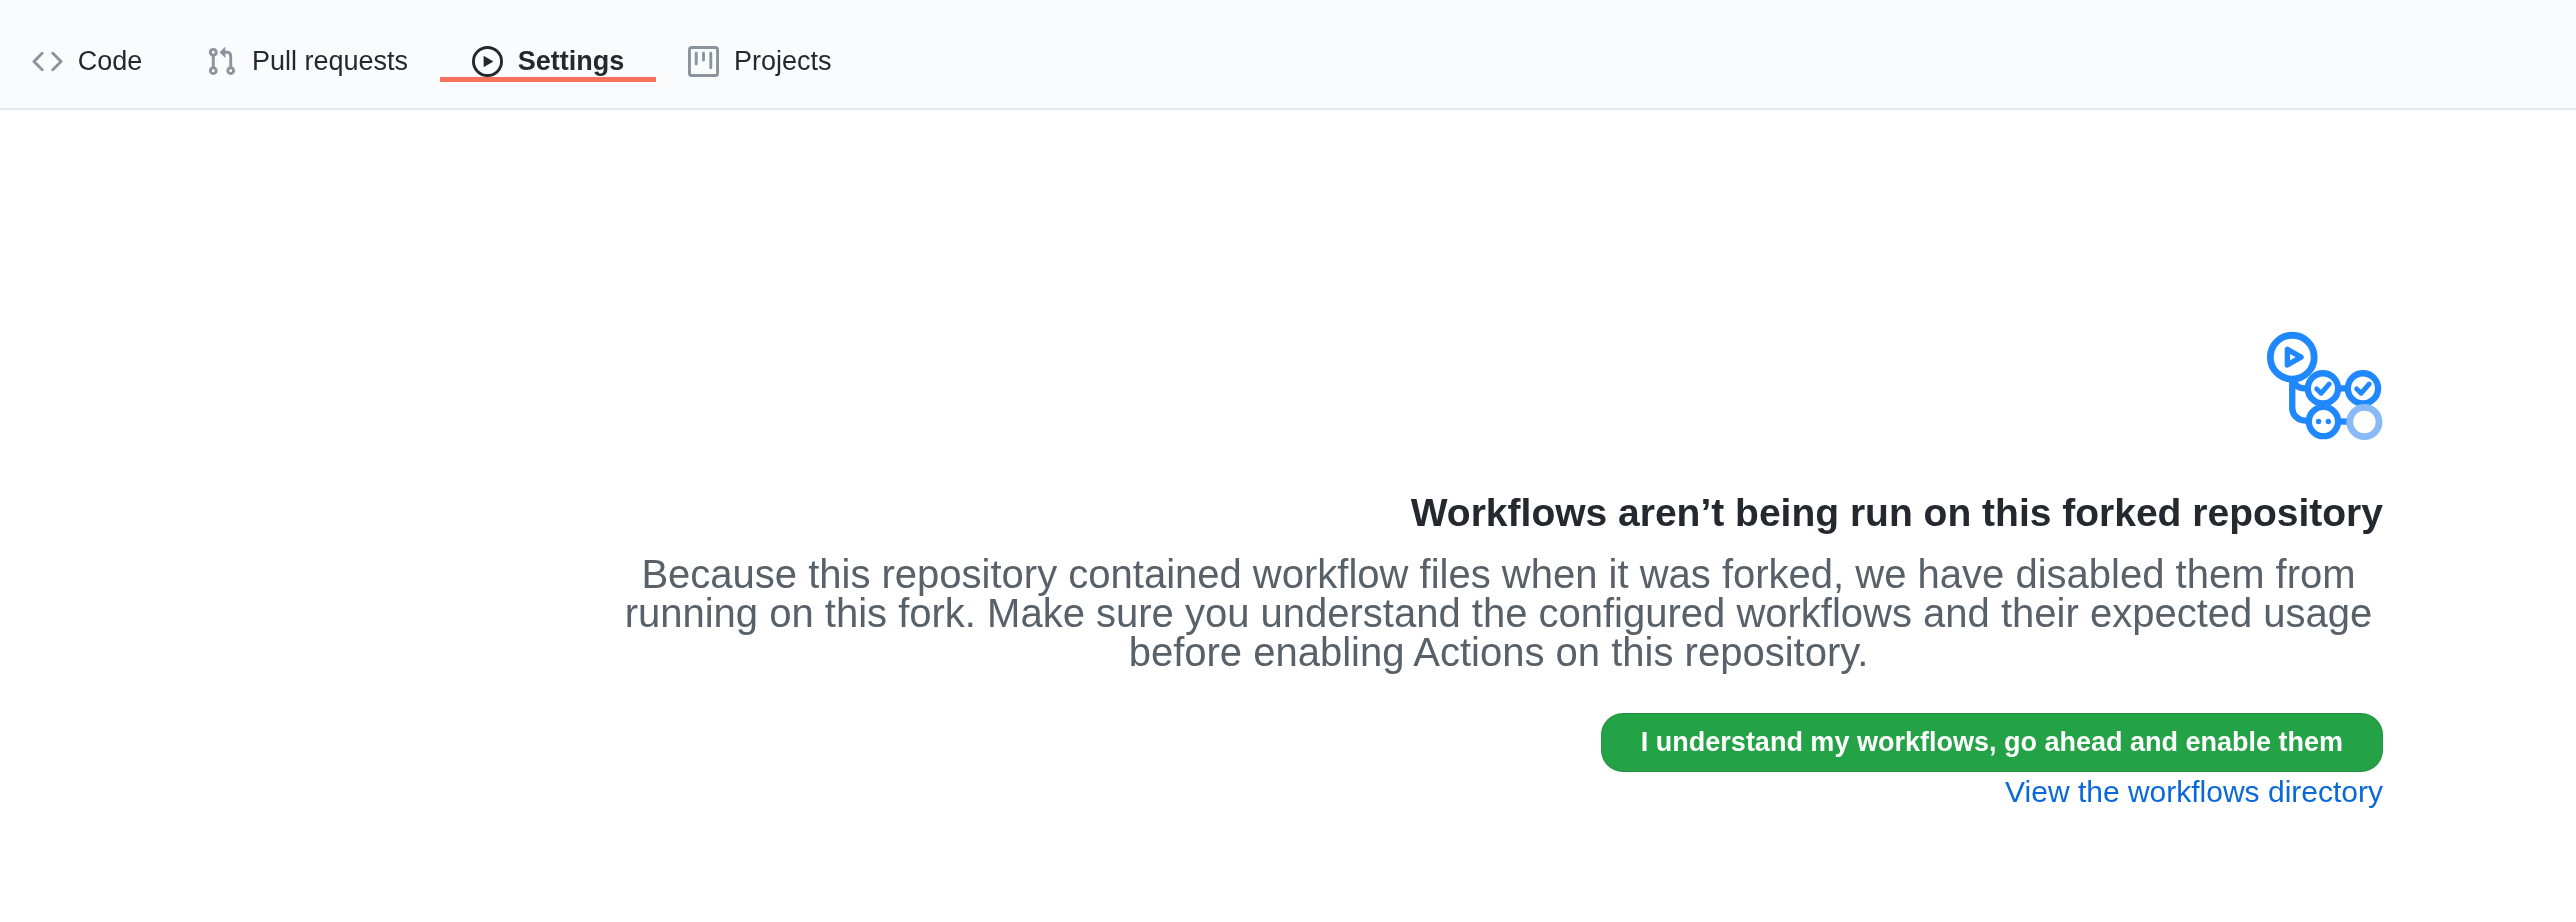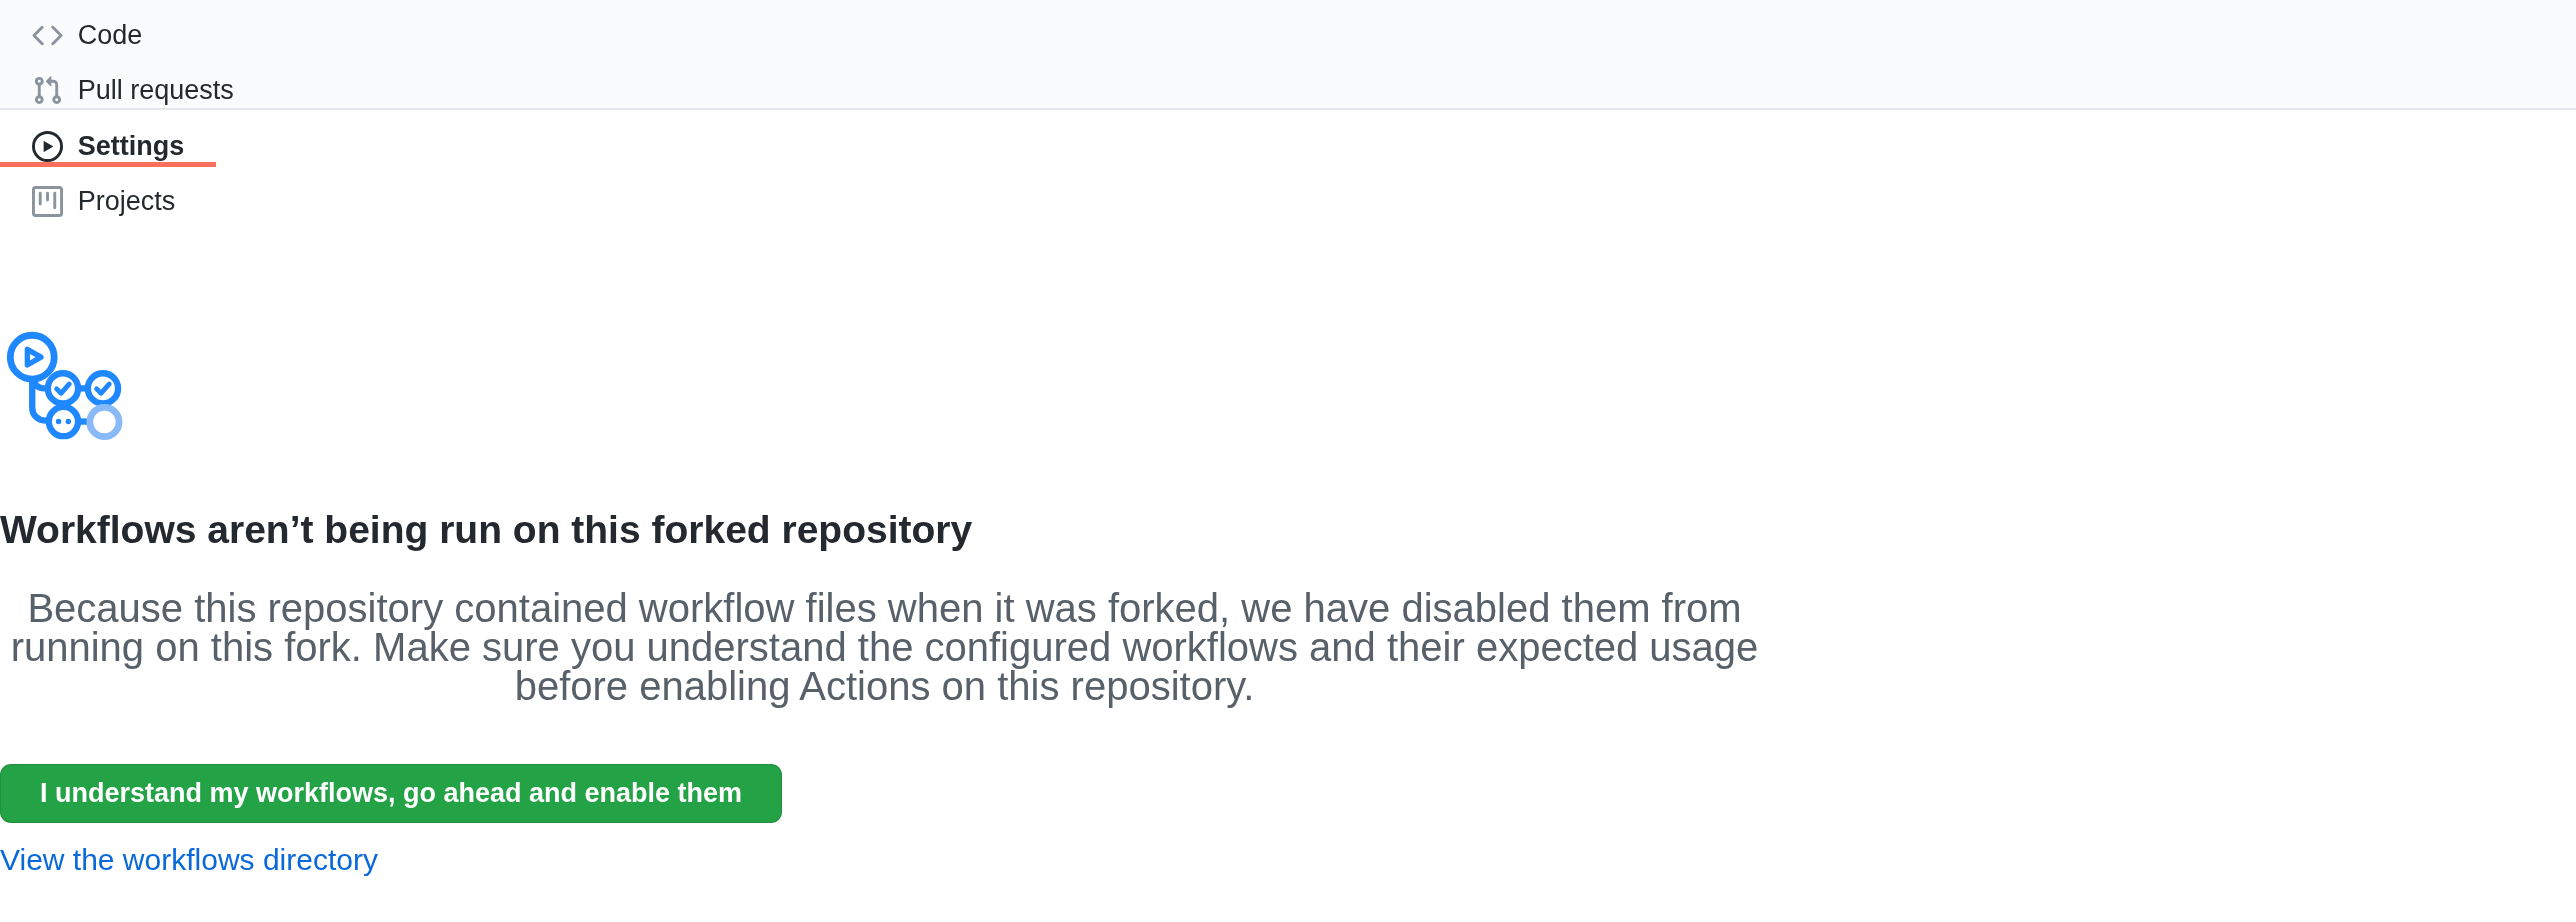--- a/index.html
+++ b/index.html
@@ -12,23 +12,22 @@
     overflow: hidden;
   }
 
   
   .repo-nav {
     height: 110px;
     box-sizing: border-box;
     background: #fafbfc;
     border-bottom: 2px solid #e3e6ea;
     display: flex;
-    align-items: flex-start;
+    align-items: center;
     padding-left: 0;
-    flex-direction: column;
   }
   .tab {
     display: flex;
     align-items: center;
     gap: 14.7px;
     padding: 19.5px 32px 0 32px;
     box-sizing: border-box;
     border-bottom: 5.9px solid transparent;
     font-size: 27px;
     line-height: 1;
@@ -41,23 +40,22 @@
   .tab .ticon svg { width: 31px; height: 31px; display: block; }
   .tab.active { font-weight: 700; border-bottom-color: #f9715d; }
   .tab.active .ticon { color: #24292e; }
 
   
   .main { width: 2576px; }
   .content-col {
     width: 2383px;            
     display: flex;
     flex-direction: column;
-    align-items: flex-start;
+    align-items: flex-end;
     text-align: center;
-    gap: 17px;
   }
   .illustration { margin-top: 214px; width: 123px; height: 119px; }
   .blank-heading {
     margin: 46px 0 0 0;
     font-size: 39px;
     line-height: 47px;
     font-weight: 700;
     color: #24292f;
   }
   .blank-desc {
@@ -70,21 +68,21 @@
   .btn-primary {
     margin-top: 41px;
     height: 59px;
     padding: 0 39px;
     font-family: "Liberation Sans", "DejaVu Sans", sans-serif;
     font-size: 27px;
     font-weight: 700;
     color: #ffffff;
     background: #23a246;
     border: 1px solid rgba(27,31,35,0.15);
-    border-radius: 11px;
+    border-radius: 22px;
     cursor: pointer;
   }
   .workflows-link {
     font-size: 30px;
     line-height: 39px;
     color: #0969da;
     text-decoration: none;
     cursor: pointer;
   }
 </style>

